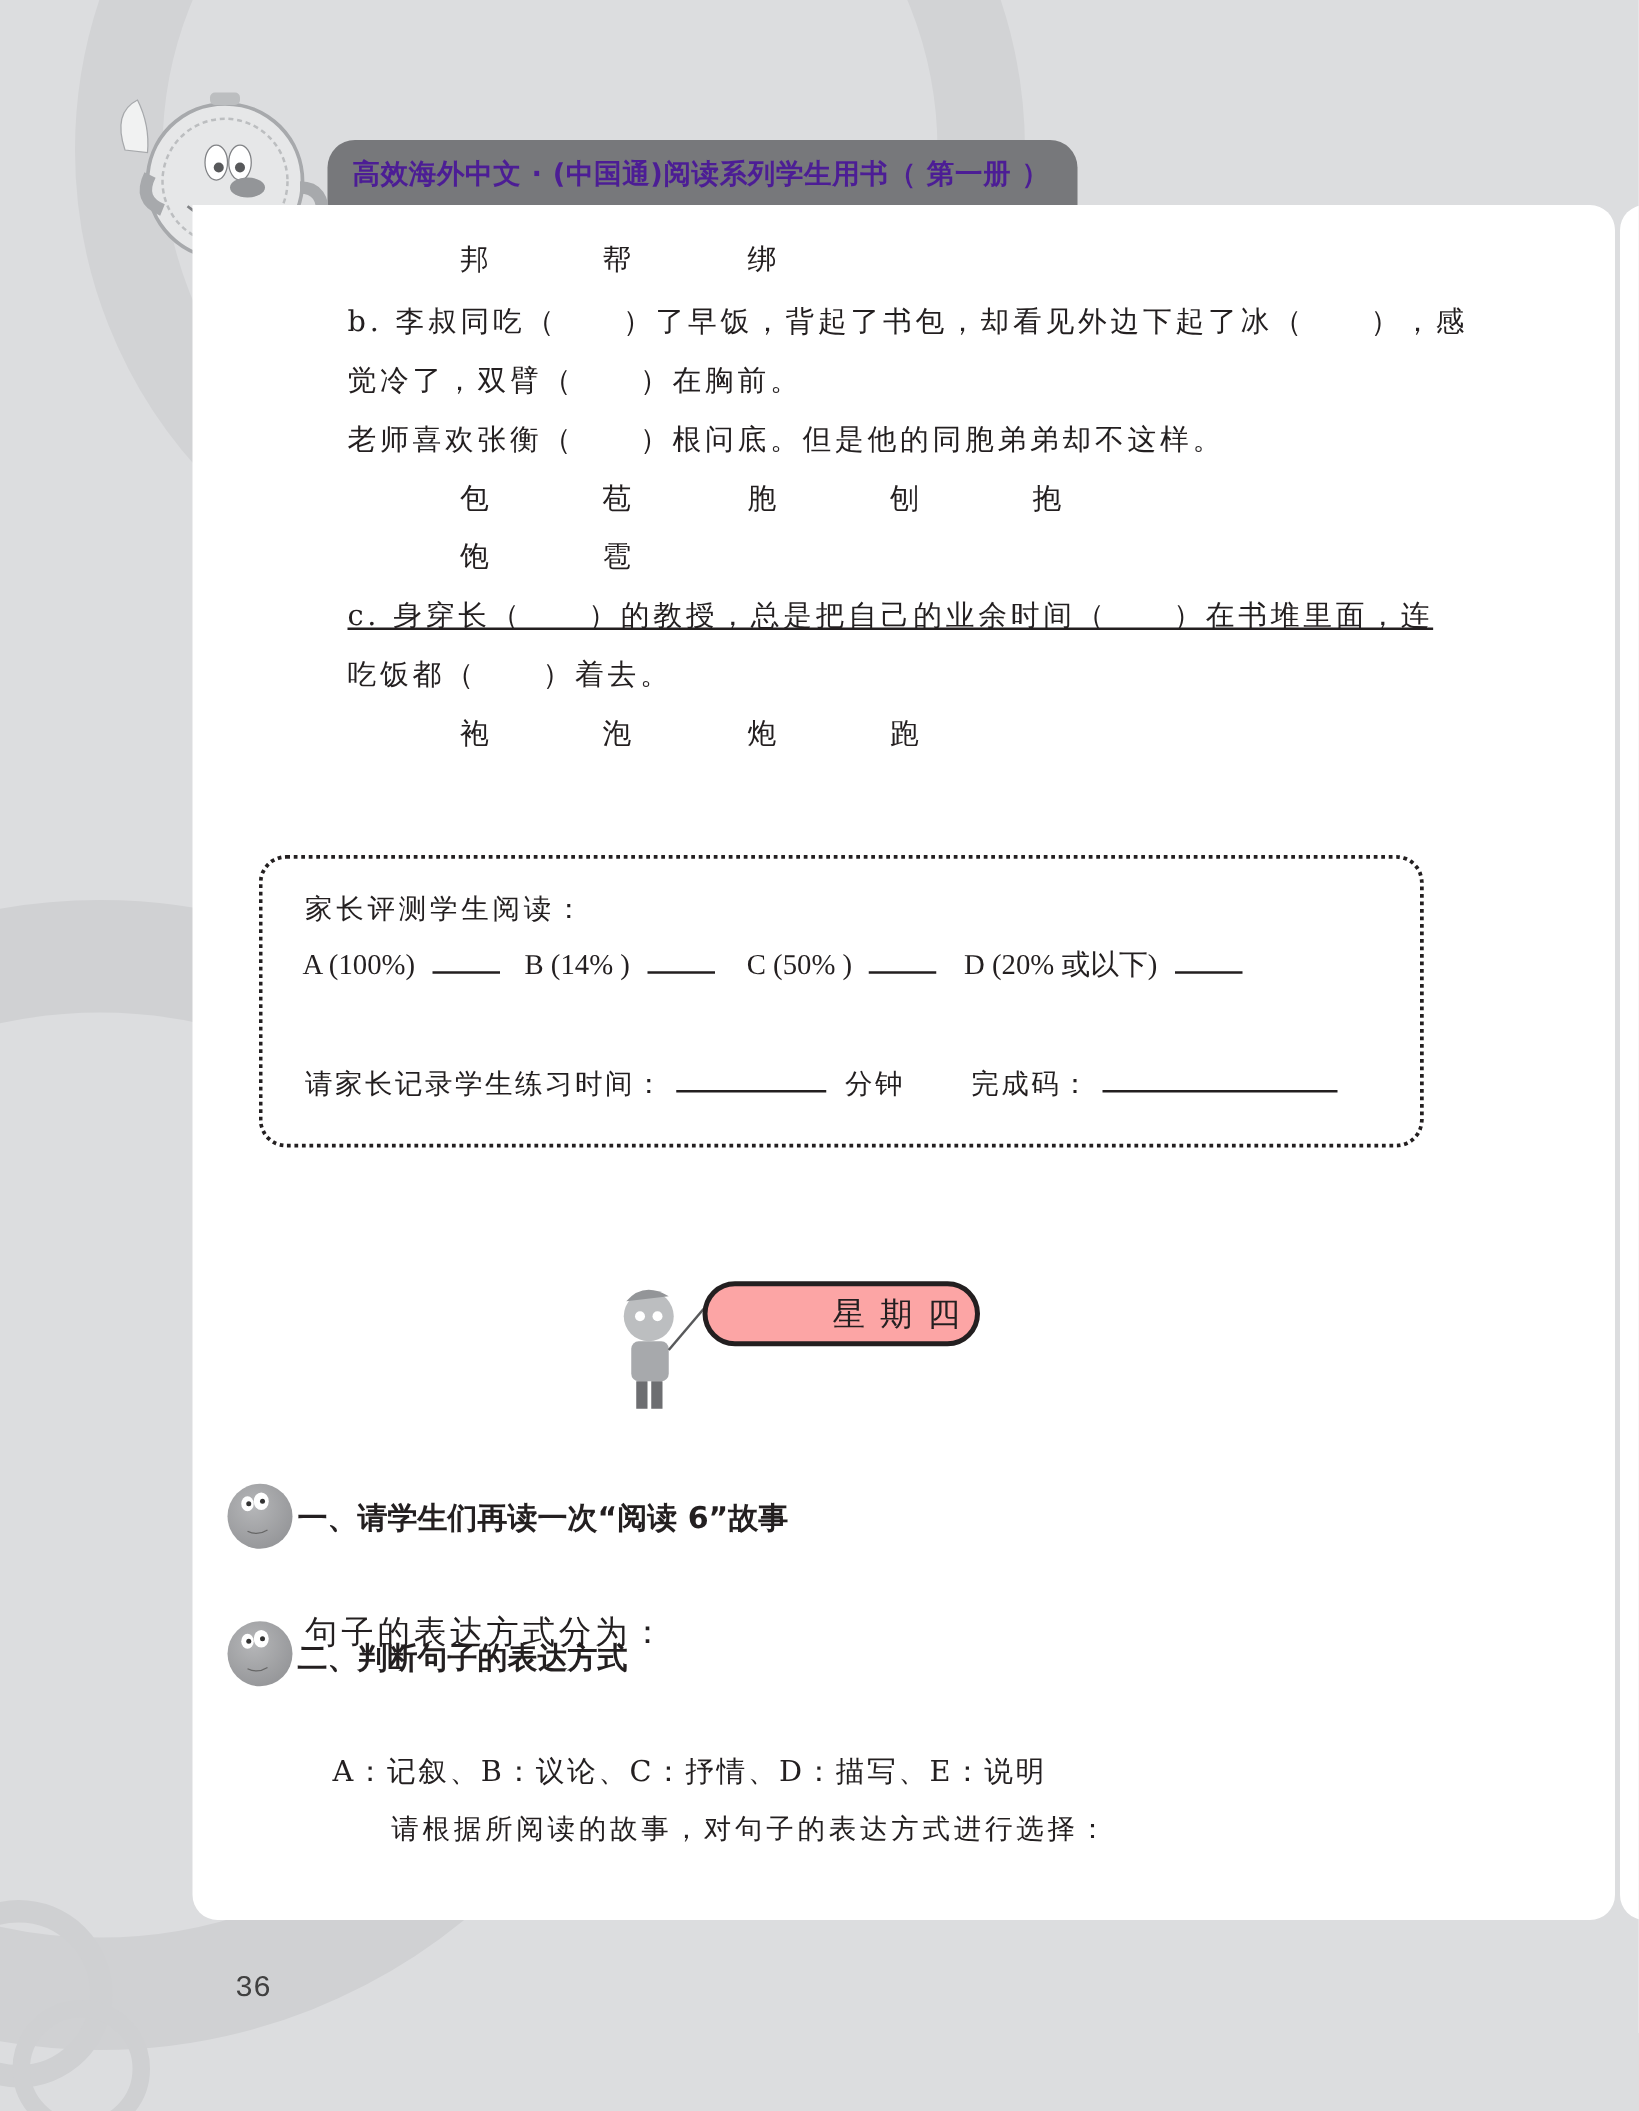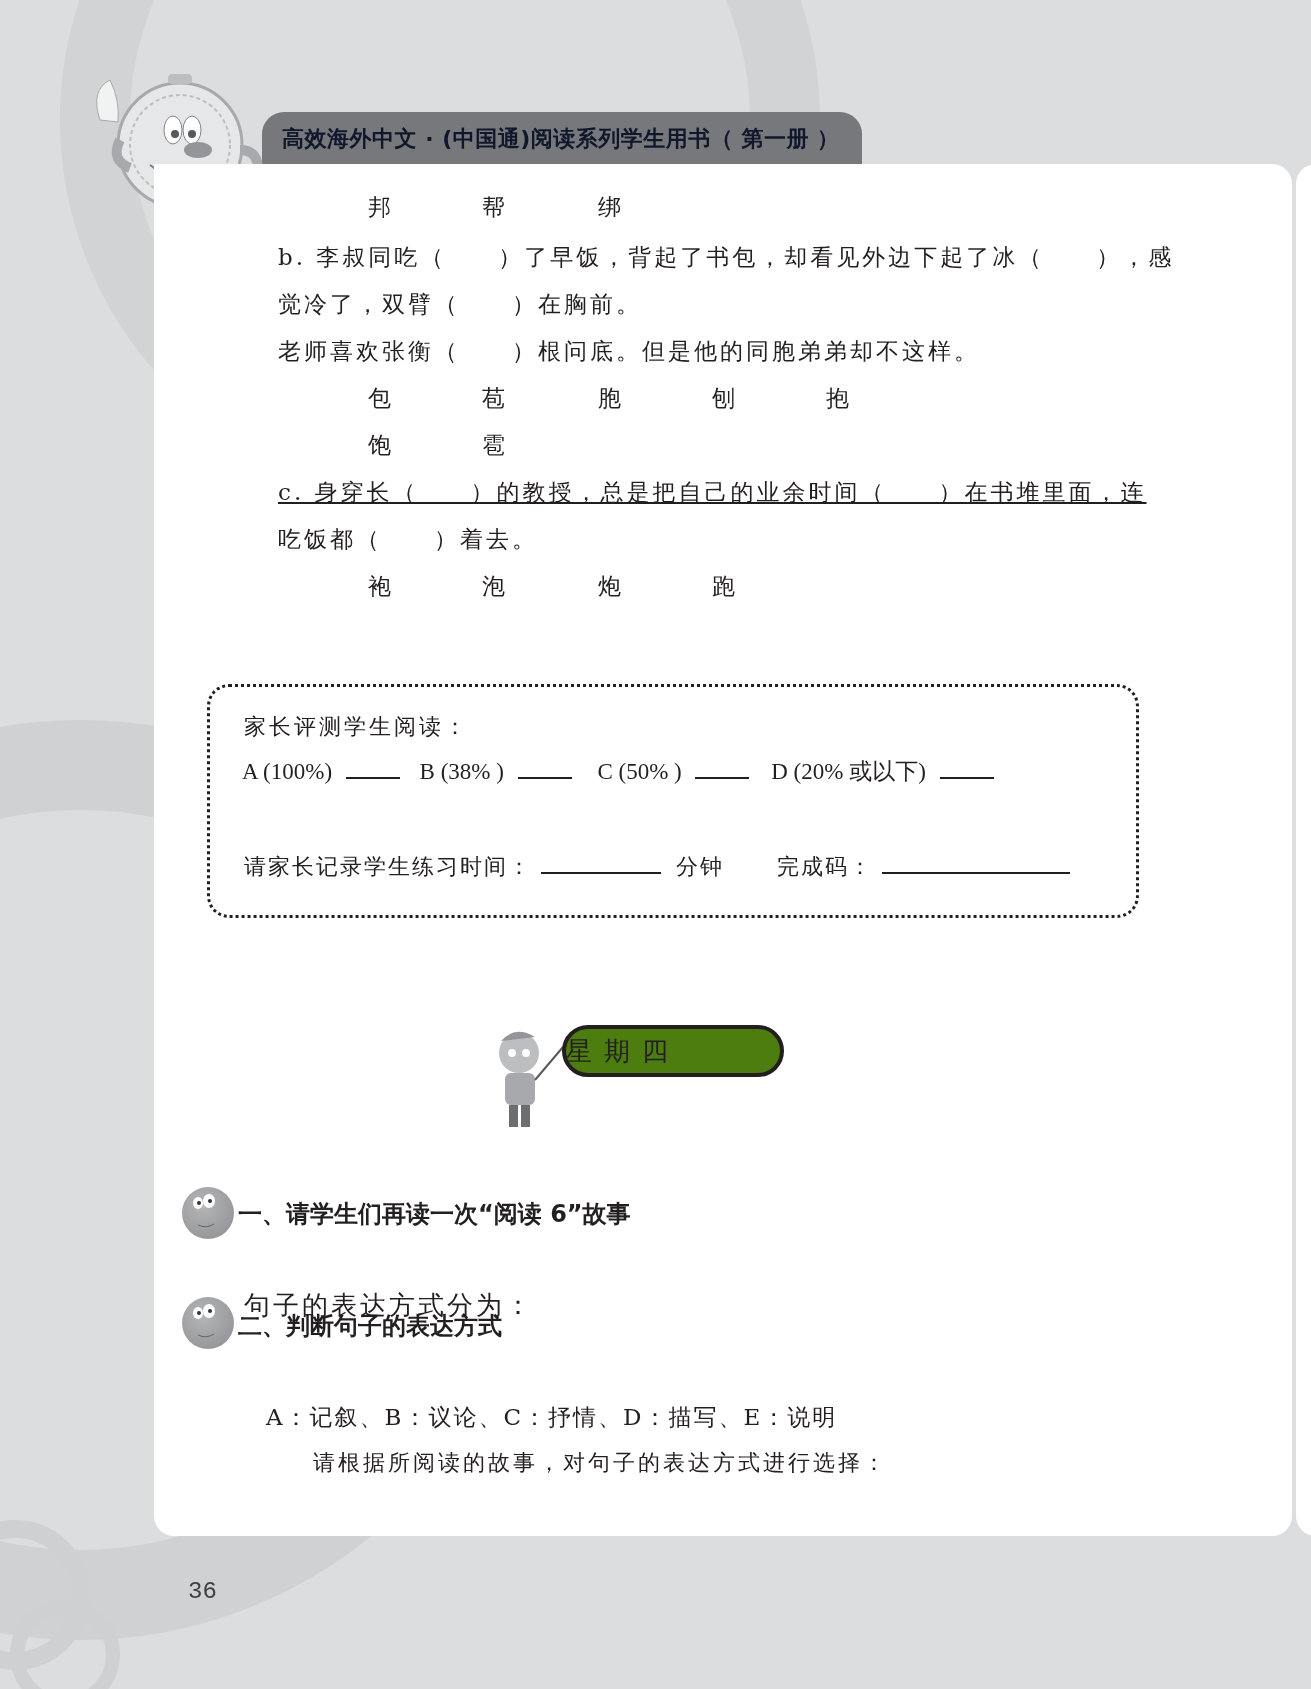--- a/index.html
+++ b/index.html
@@ -17,34 +17,34 @@
   .right-strip {
     position: absolute; left: 1296px; top: 164px; width: 20px; height: 1372px;
     background: #ffffff; border-radius: 20px 0 0 20px;
   }
   .header-band {
     position: absolute; left: 262px; top: 112px; width: 600px; height: 52px;
     background: #77787b; border-radius: 22px 22px 0 0;
   }
   .header-title {
     position: absolute; left: 282px; top: 124px; font-family: "DejaVu Sans", sans-serif;
-    font-weight: bold; font-size: 22px; color: #0f172a; letter-spacing: 0.5px; white-space: nowrap;
+    font-weight: bold; font-size: 22px; color: #4c1d95; letter-spacing: 0.5px; white-space: nowrap;
   }
   .mascot { position: absolute; left: 80px; top: 50px; width: 200px; height: 160px; }
   .txt { position: absolute; font-size: 23px; white-space: nowrap; letter-spacing: 3px; }
   .opt { position: absolute; font-size: 23px; }
   .dotted-box {
     position: absolute; left: 207px; top: 684px; width: 932px; height: 234px;
     border: 3px dotted #231f20; border-radius: 22px; box-sizing: border-box;
   }
   .blank { display: inline-block; border-bottom: 2px solid #231f20; height: 2px; vertical-align: baseline; margin: 0 8px; }
   .day-badge {
     position: absolute; left: 562px; top: 1025px; width: 222px; height: 52px;
-    border: 4px solid #231f20; border-radius: 28px; background: #4d7c0f; box-sizing: border-box;
-    display: flex; align-items: center; justify-content: flex-start;
+    border: 4px solid #231f20; border-radius: 28px; background: #fca5a5; box-sizing: border-box;
+    display: flex; align-items: center; justify-content: flex-end;
     font-family: "DejaVu Sans", sans-serif; font-size: 26px; letter-spacing: 12px;
   }
   .boy { position: absolute; left: 485px; top: 1025px; width: 80px; height: 105px; }
   .section-icon { position: absolute; width: 52px; height: 52px; border-radius: 50%;
     background: radial-gradient(circle at 40% 35%, #b5b6b8, #8c8d90); }
   .section-title { position: absolute; font-family: "DejaVu Sans", sans-serif; font-weight: bold; font-size: 24px; white-space: nowrap; }
   .page-num { position: absolute; left: 188px; top: 1578px; font-family: Liberation Mono, monospace; font-size: 24px; color: #404040; }
 </style>
 </head>
 <body>
@@ -95,21 +95,21 @@
 <div class="opt" style="left:368px; top:571px;">袍</div>
 <div class="opt" style="left:482px; top:571px;">泡</div>
 <div class="opt" style="left:598px; top:571px;">炮</div>
 <div class="opt" style="left:712px; top:571px;">跑</div>
 
 <div class="dotted-box"></div>
 <div class="txt" style="left:244px; top:712px; font-size:22px;">家长评测学生阅读：</div>
 <div style="position:absolute; left:242px; top:756px; font-size:23px; white-space:nowrap; font-family:'Liberation Serif', serif;">
   <span>A (100%)</span>
   <span class="blank" style="width:54px;"></span>
-  <span style="margin-left:6px;">B (38% )</span>
+  <span style="margin-left:6px;">B (14% )</span>
   <span class="blank" style="width:54px;"></span>
   <span style="margin-left:12px;">C (50% )</span>
   <span class="blank" style="width:54px;"></span>
   <span style="margin-left:8px;">D (20% 或以下)</span>
   <span class="blank" style="width:54px;"></span>
 </div>
 <div style="position:absolute; left:244px; top:852px; font-size:22px; white-space:nowrap; letter-spacing:2px;">
   <span>请家长记录学生练习时间：</span>
   <span class="blank" style="width:120px; margin:0 6px 0 0;"></span>
   <span>分钟</span>

